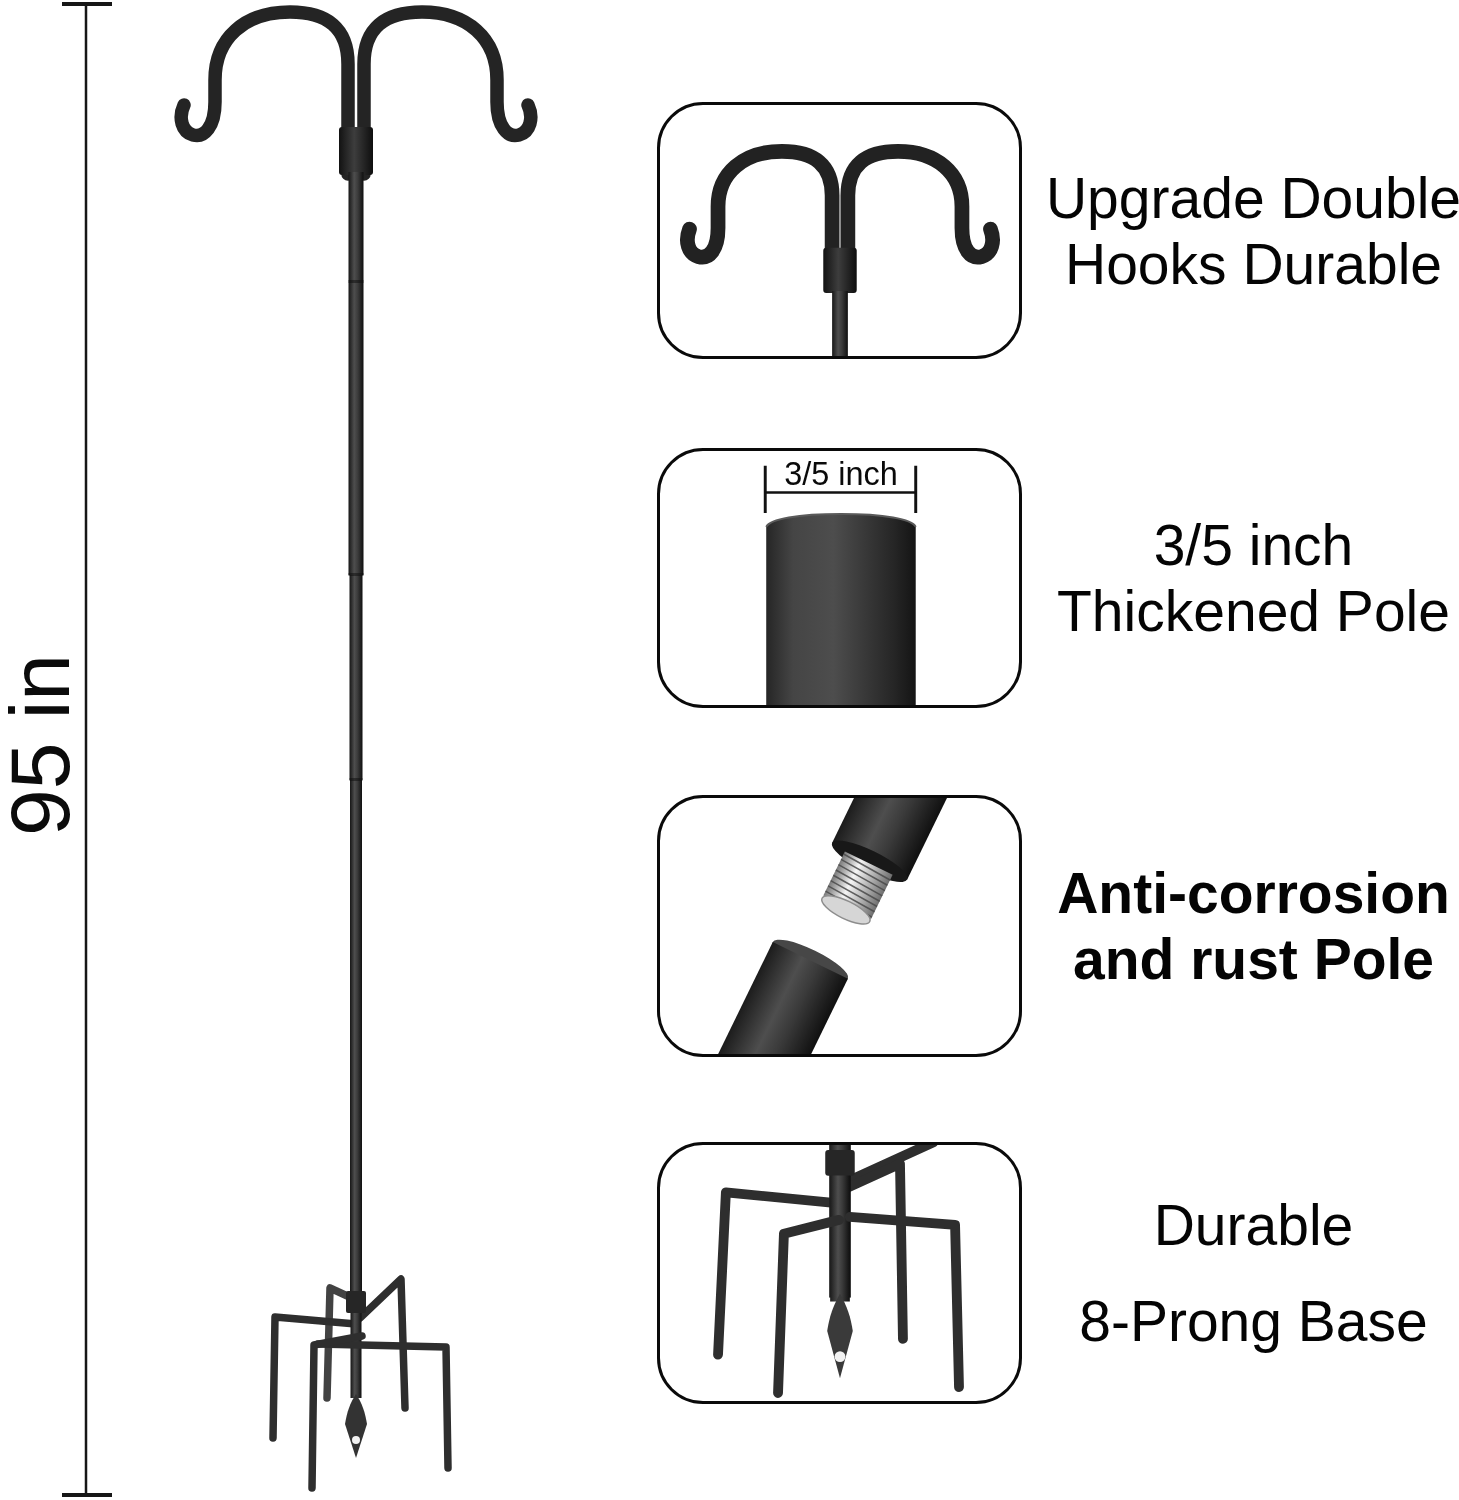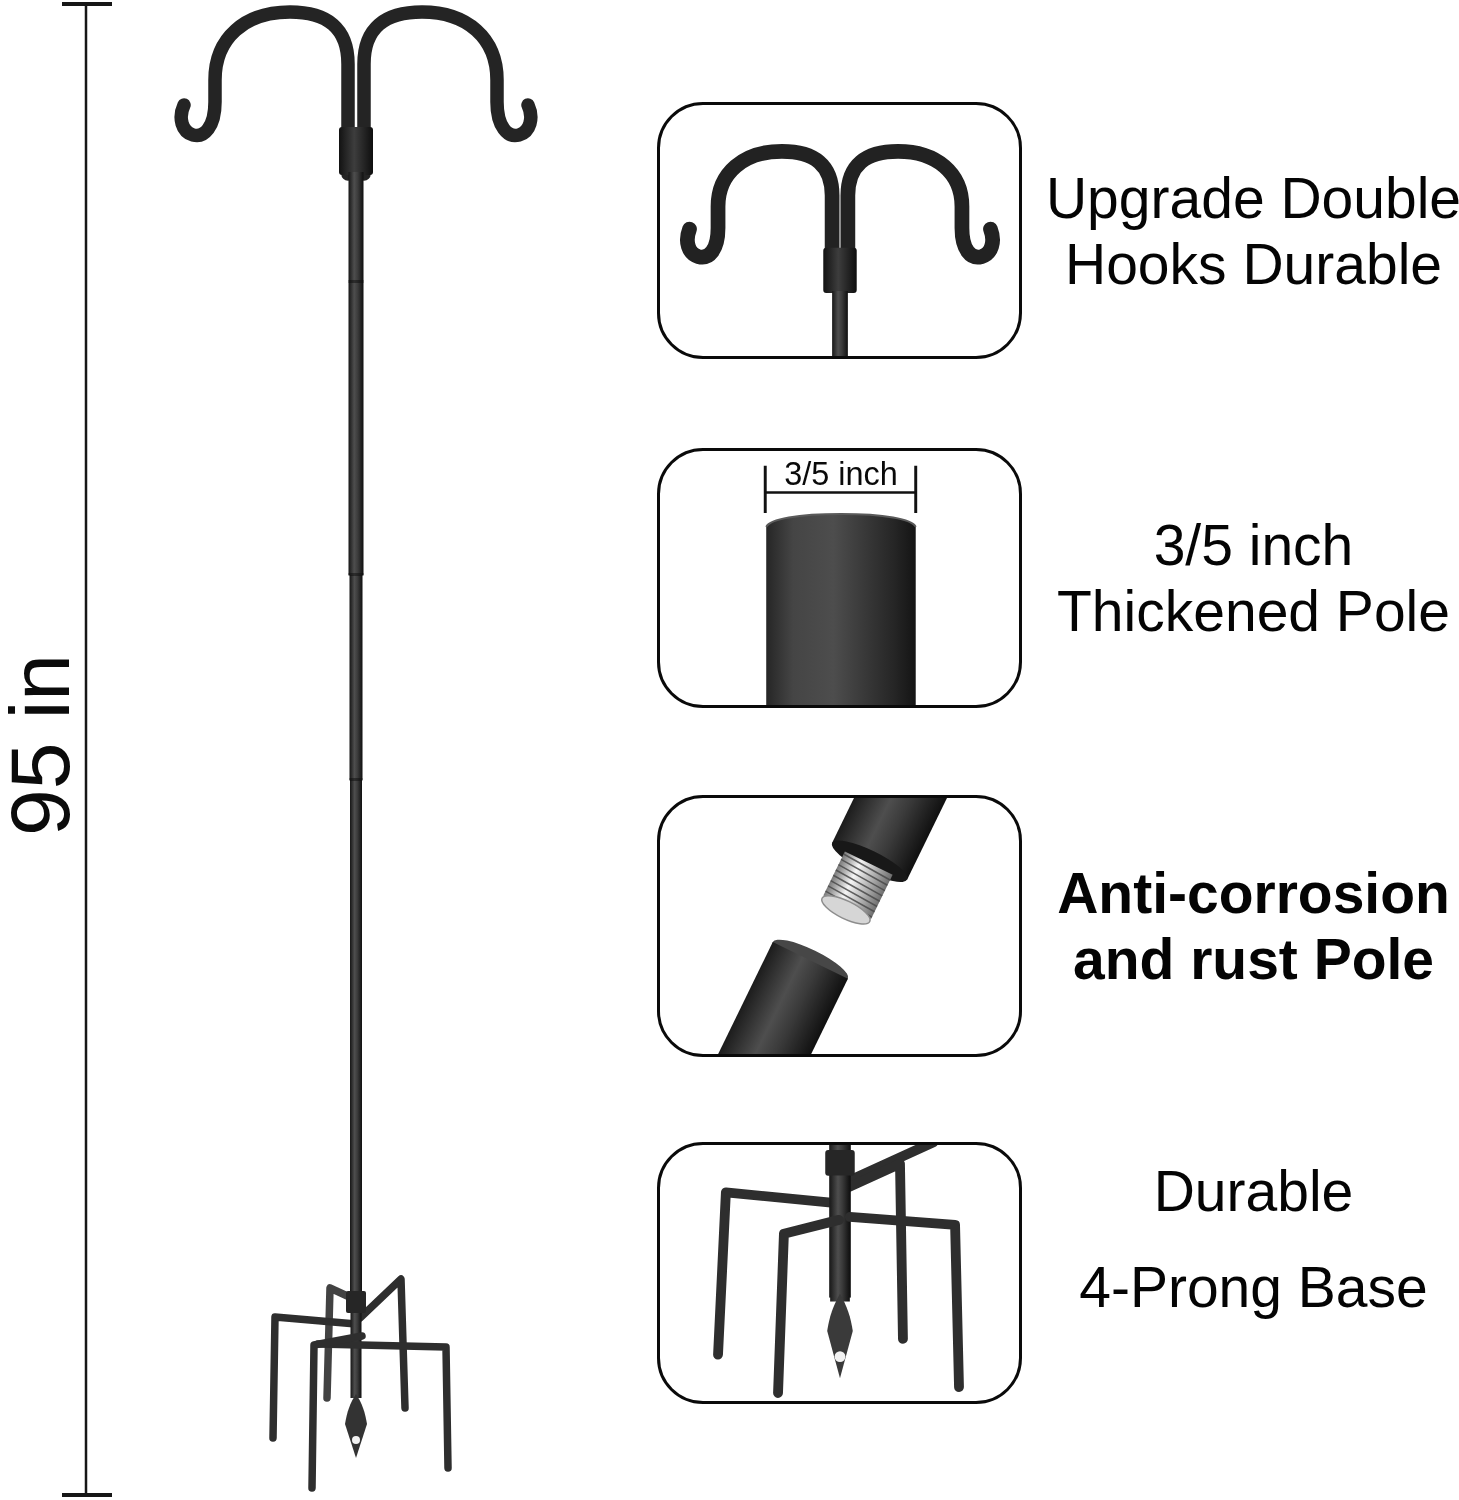--- a/index.html
+++ b/index.html
@@ -24,21 +24,21 @@
   .box-3 { top:795px;  height:262px; }
   .box-4 { top:1142px; height:262px; }
   .feature-label {
     position:absolute; left:1048px; width:411px;
     display:flex; flex-direction:column; align-items:center; justify-content:center;
     text-align:center; font-size:57px; line-height:66px; color:#040404; white-space:nowrap;
   }
   .label-1 { top:102px;  height:257px; }
   .label-2 { top:448px;  height:260px; }
   .label-3 { top:795px;  height:262px;font-weight:bold; }
-  .label-4 { top:1108px; height:262px;gap:30px; }
+  .label-4 { top:1142px; height:262px;gap:30px; }
 </style>
 </head>
 <body>
 
 <div class="canvas">
 
   <svg class="main-art" width="656" height="1500" viewBox="0 0 656 1500">
     <defs>
       <linearGradient id="poleGrad" x1="0" y1="0" x2="1" y2="0">
         <stop offset="0" stop-color="#161616"></stop>
@@ -190,16 +190,16 @@
       <g fill="none" stroke="#2e2e2e" stroke-width="10" stroke-linecap="round" stroke-linejoin="round">
         <path d="M 193 74 L 300 82 L 304 247"></path>
         <path d="M 182 77 L 126 91 L 120 253"></path>
       </g>
       <path d="M 183 152 C 176 164 172 176 170 190 L 183 238 L 196 190 C 194 176 190 164 183 152 Z" fill="#3a3a3a"></path>
       <circle cx="183" cy="216" r="5.5" fill="#f2f2f2"></circle>
     </svg>
   </div>
   <div class="feature-label label-4">
     <span>Durable</span>
-    <span>4-Prong Base</span>
+    <span>8-Prong Base</span>
   </div>
 
 </div>
 
 </body></html>

